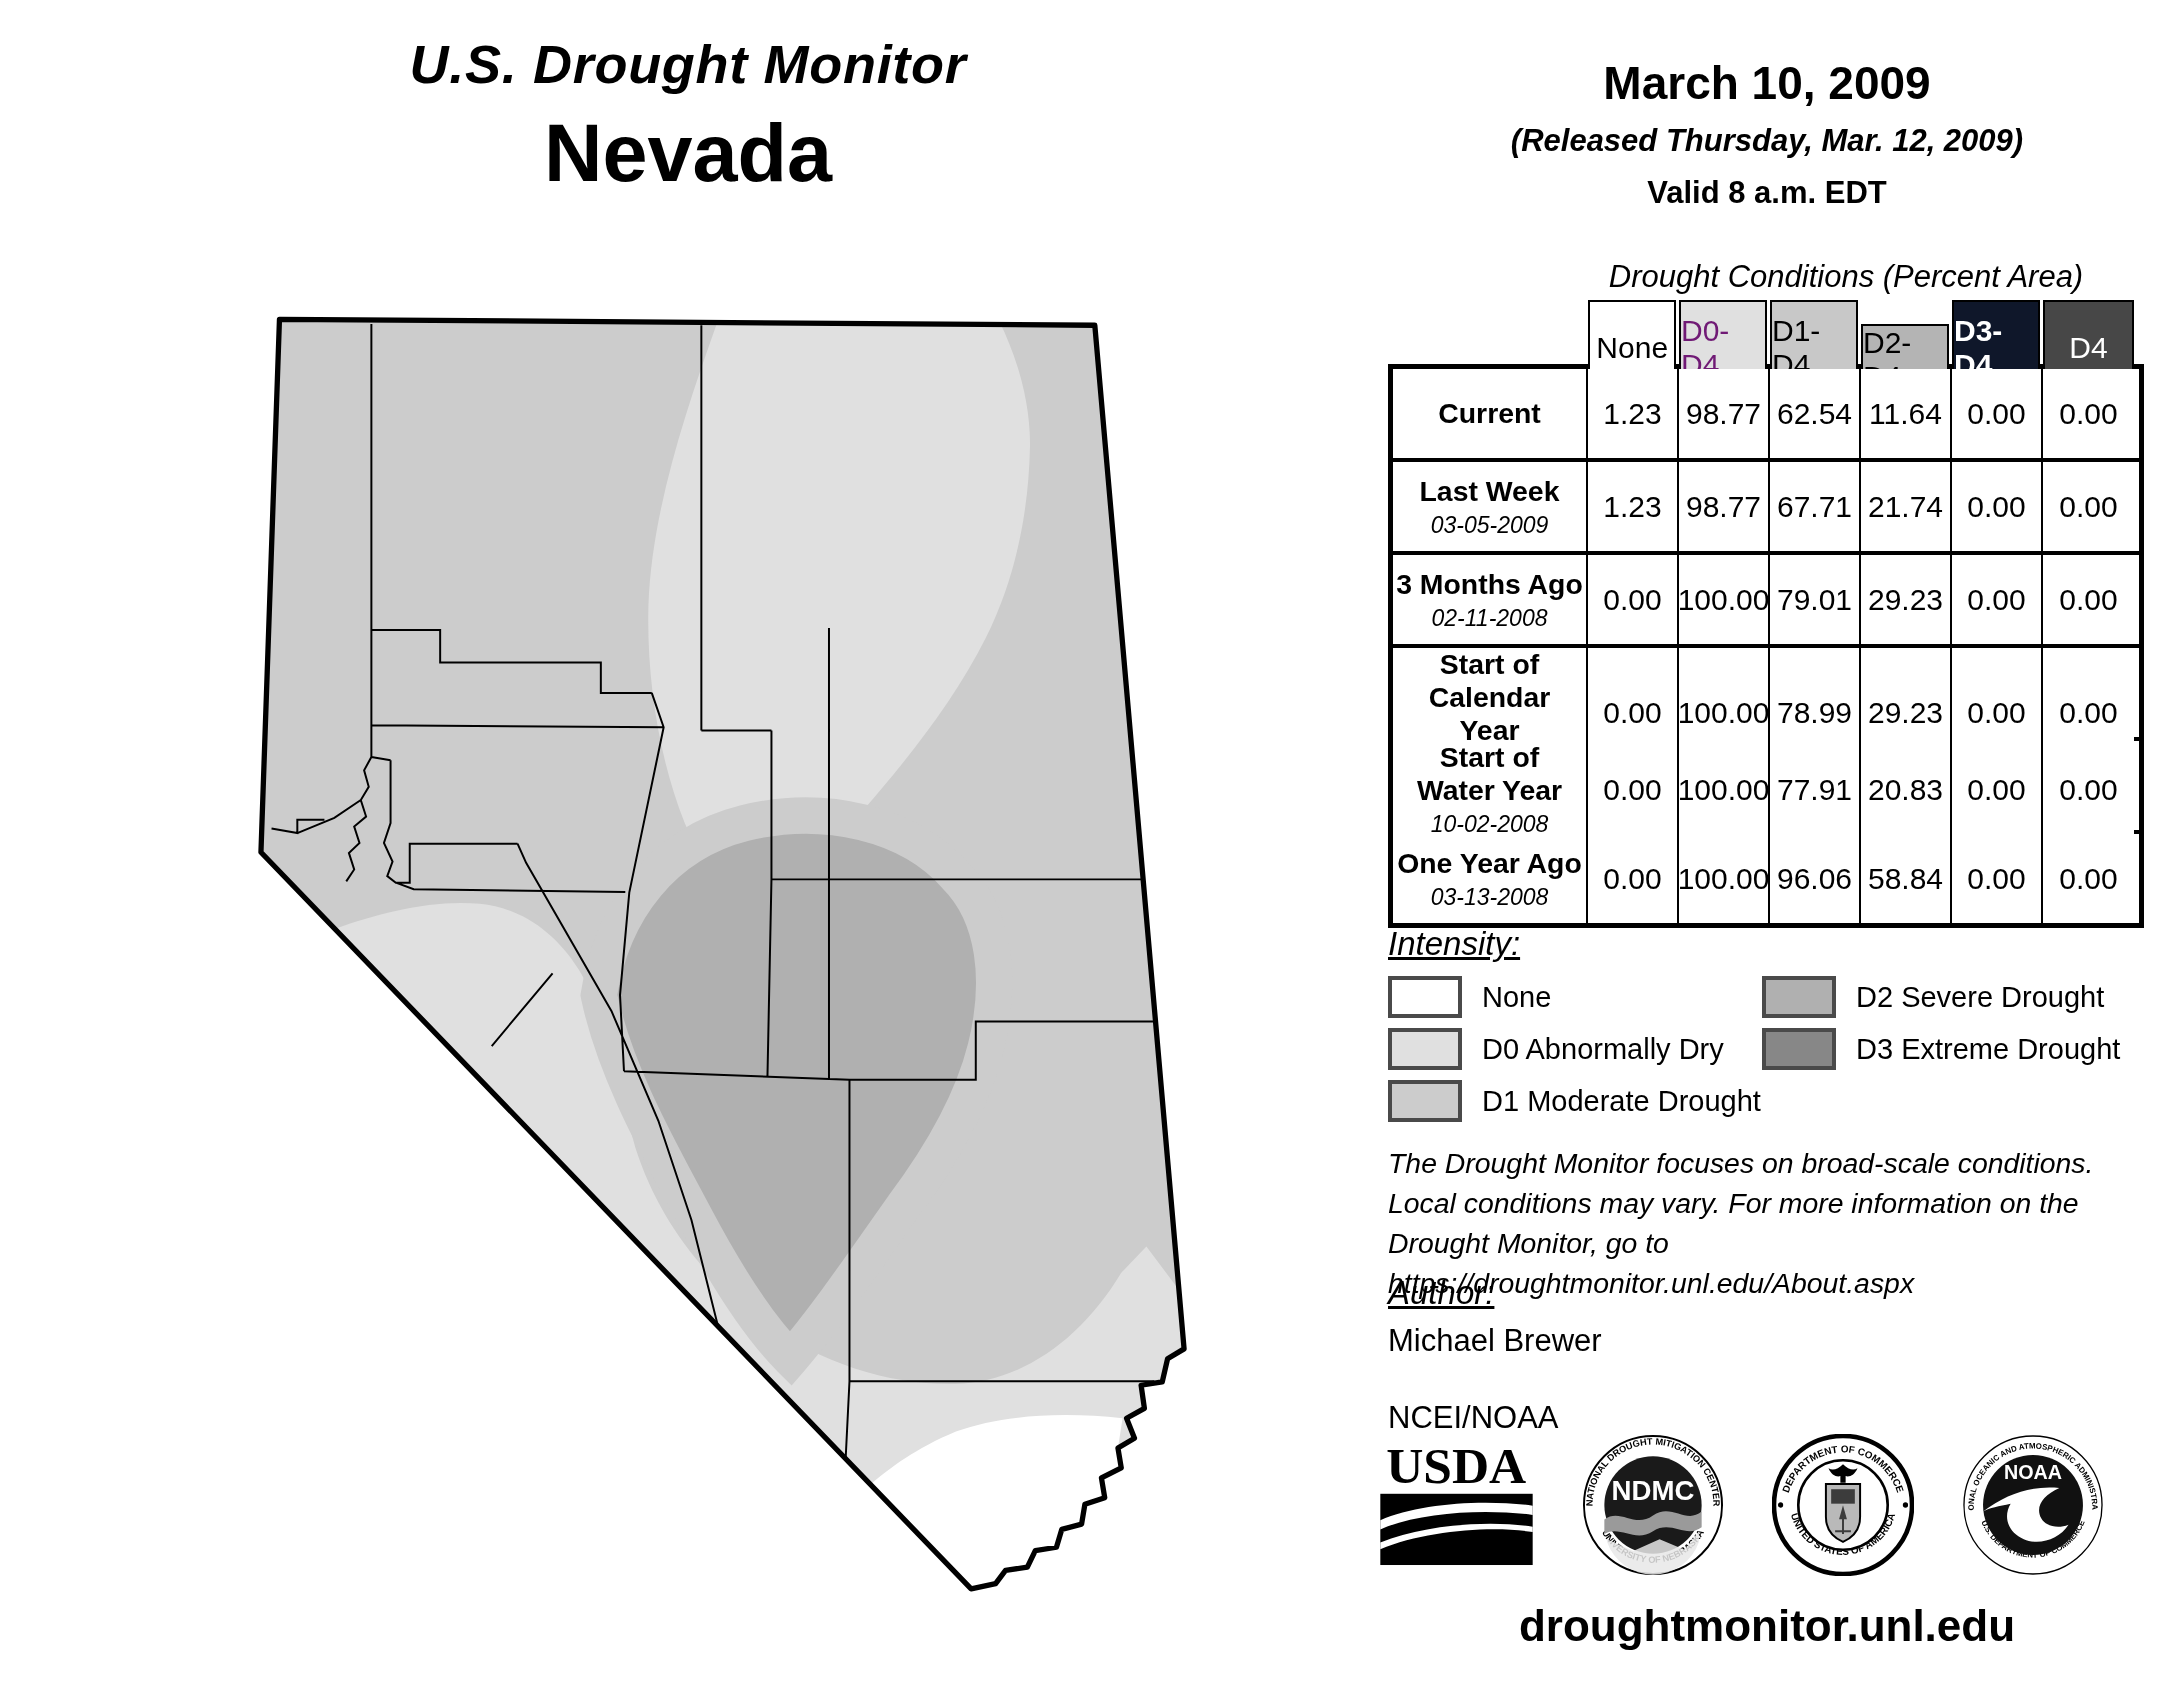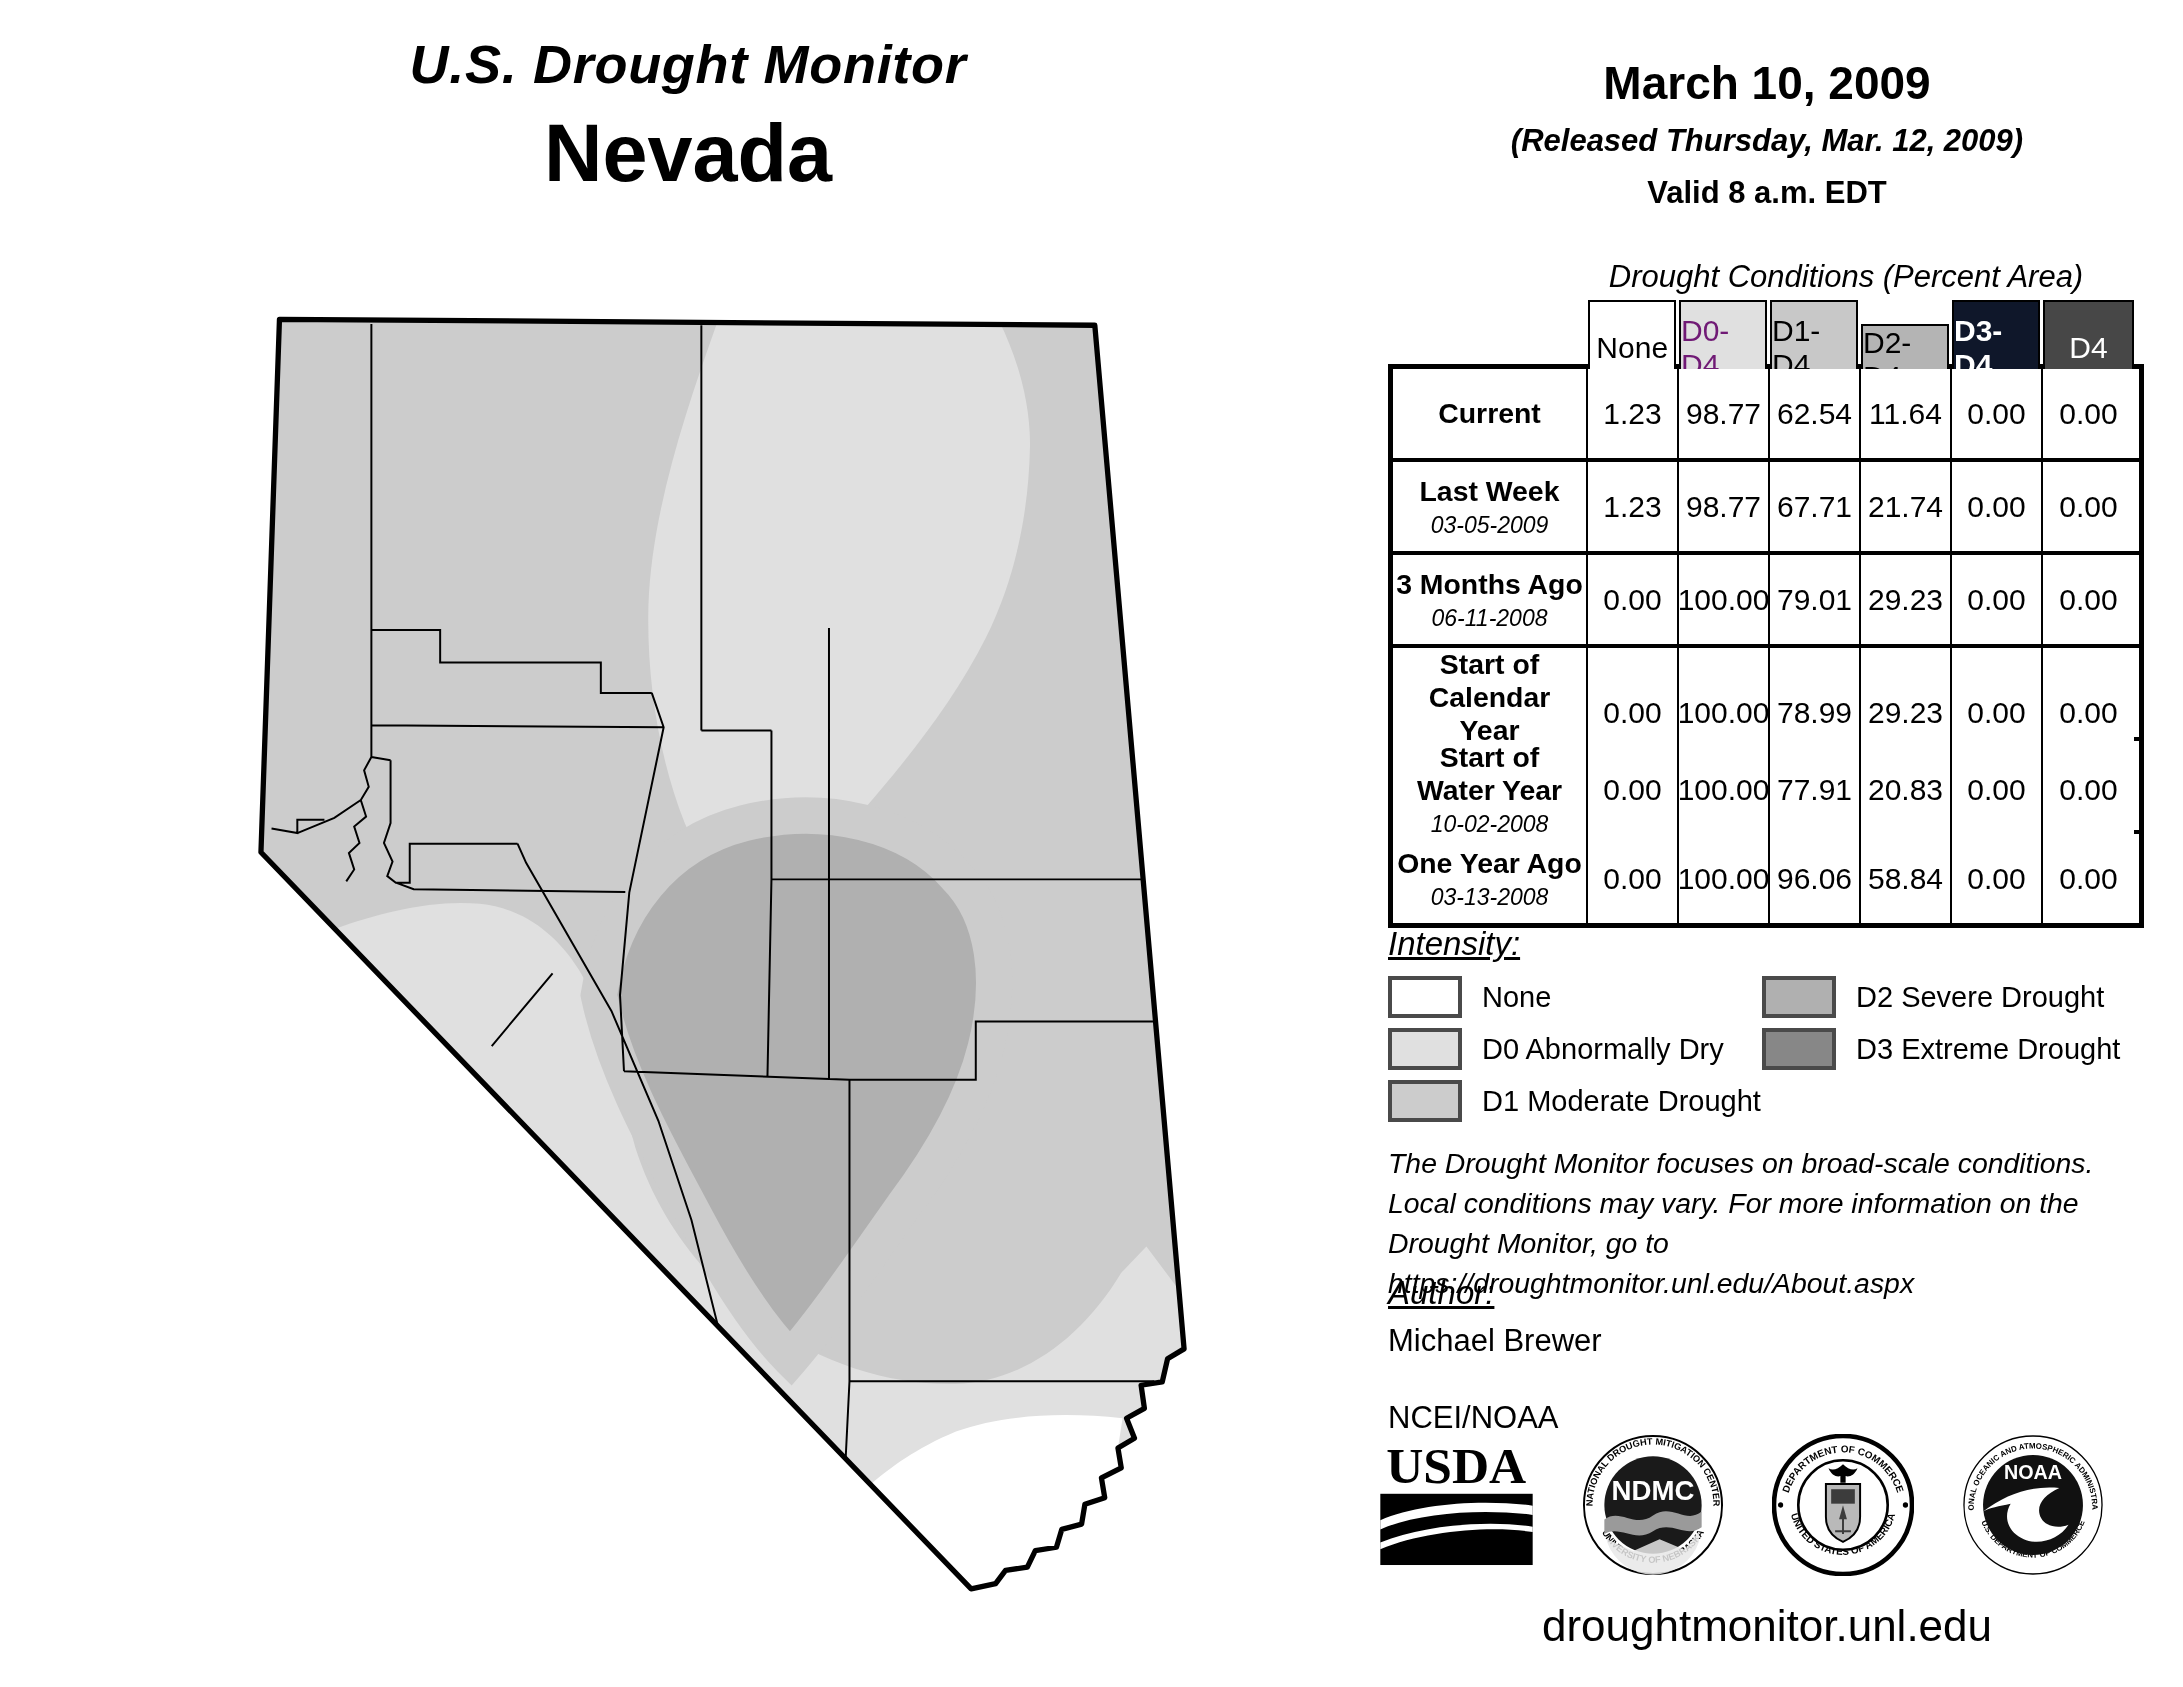--- a/index.html
+++ b/index.html
@@ -54,21 +54,21 @@
   .disclaimer{left:1388px;top:1143px;font-size:28.4px;font-style:italic;line-height:40px;}
   .author-title{left:1388px;top:1274px;font-size:33px;font-style:italic;
     text-decoration:underline;}
   .author-name{left:1388px;top:1323px;font-size:31px;}
   .author-org{left:1388px;top:1400px;font-size:31px;}
 
   
   .logos{left:1379px;top:1429px;width:728px;height:152px;display:flex;
     align-items:center;gap:48px;}
   .footer-url{left:1393px;top:1601px;width:748px;text-align:center;
-    font-size:44px;font-weight:normal;}
+    font-size:44px;font-weight:bold;}
 </style>
 </head>
 <body>
 
 <div class="abs title-block">
   <div class="title-main">U.S. Drought Monitor</div>
   <div class="title-state">Nevada</div>
 </div>
 
 <div class="abs date-block">
@@ -175,21 +175,21 @@
       <div class="cell">
           <span class="val">0.00</span>
         </div>
       <div class="cell">
           <span class="val">0.00</span>
         </div>
     </div>
     <div class="dm-row">
       <div class="cell">
         <span class="label">3 Months Ago</span>
-        <span class="rdate">06-11-2008</span>
+        <span class="rdate">02-11-2008</span>
       </div>
       <div class="cell">
           <span class="val">0.00</span>
         </div>
       <div class="cell">
           <span class="val">100.00</span>
         </div>
       <div class="cell">
           <span class="val">79.01</span>
         </div>

